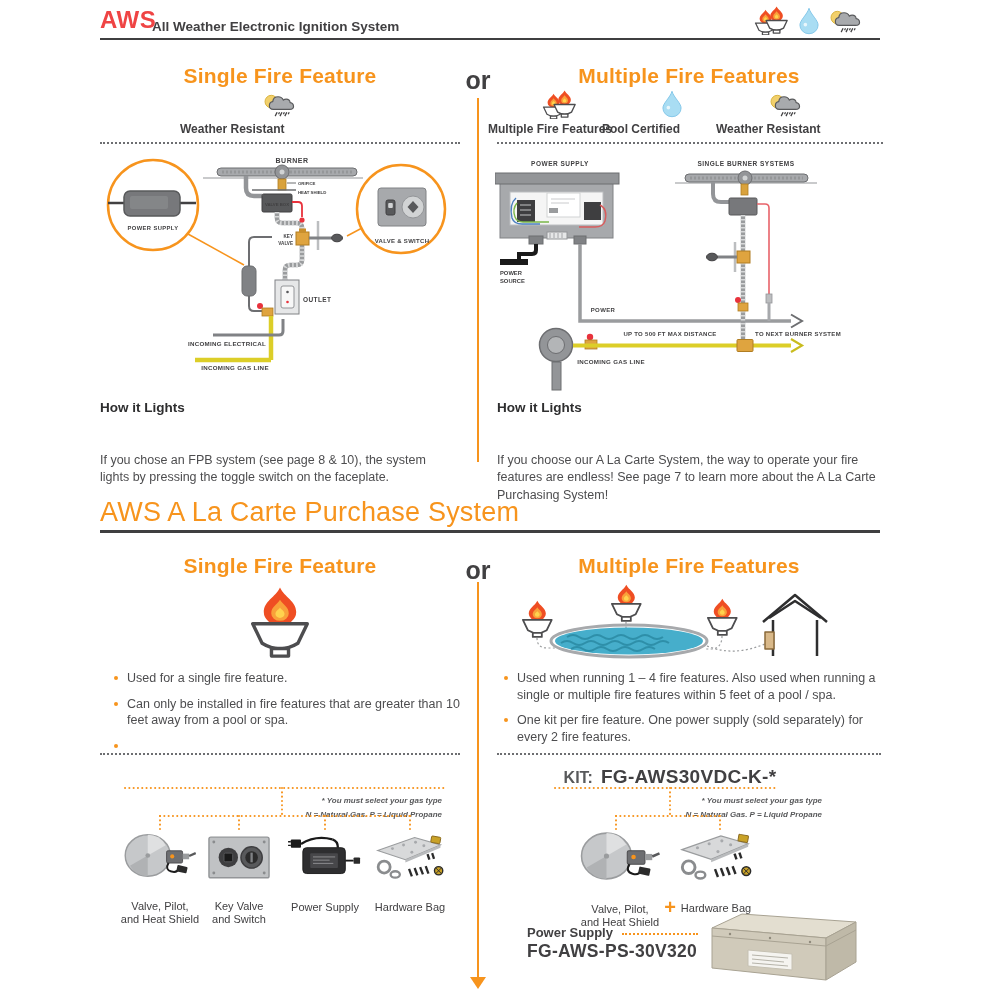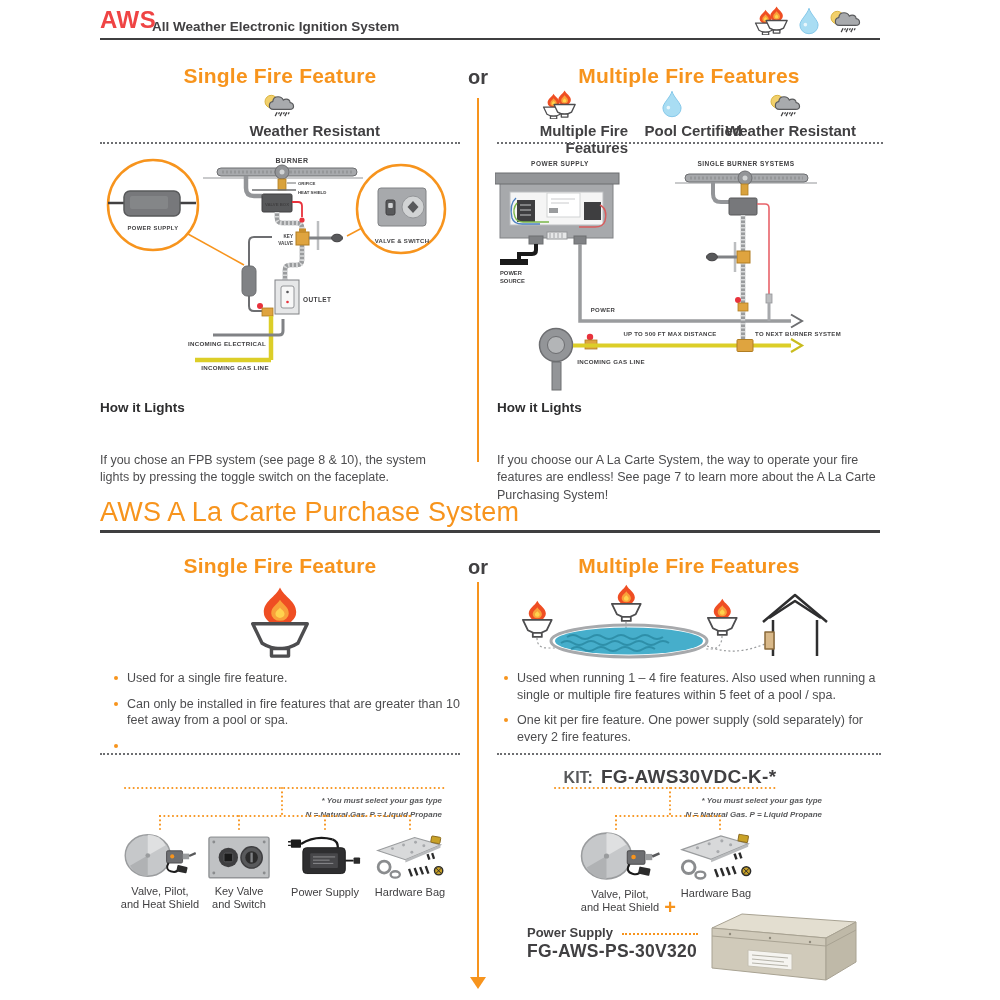--- a/index.html
+++ b/index.html
@@ -3,37 +3,37 @@
 <meta charset="utf-8">
 <style>
   html,body{margin:0;padding:0;background:#fff;}
   .page{position:relative;width:1000px;height:1000px;background:#fff;overflow:hidden;
         font-family:"Liberation Sans",sans-serif;color:#414042;}
   .abs{position:absolute;}
   .logo{font-size:24px;font-weight:bold;color:#ef4444;letter-spacing:0.5px;}
   .subtitle{font-size:13.5px;font-weight:bold;color:#414042;}
   .hrule{background:#3F3F40;height:2px;}
   .col-title{font-size:21px;font-weight:bold;color:#F7941D;text-align:center;letter-spacing:.2px;}
-  .or{font-size:20px;font-weight:bold;color:#414042;text-align:center;}
-  .badge-label{font-size:15px;font-weight:bold;color:#414042;text-align:right;}
+  .or{font-size:25px;font-weight:bold;color:#414042;text-align:center;}
+  .badge-label{font-size:12px;font-weight:bold;color:#414042;text-align:left;}
   .dotted-sep{border-top:2px dotted #6D6E71;height:0;}
   .dotted-orange{border-top:2px dotted #F7941D;height:0;}
   .vline{width:2px;background:#F7941D;}
   .arrow-down{width:0;height:0;border-left:8px solid transparent;border-right:8px solid transparent;border-top:12px solid #F7941D;}
   .how-title{font-size:13.5px;font-weight:bold;color:#2E2E2F;}
   .how-text{font-size:12.5px;color:#4D4D4F;line-height:1.38;margin-top:34px;}
   .s2-title{font-size:27px;color:#F7941D;letter-spacing:.2px;}
   .bullet{display:flex;gap:9px;margin-bottom:9px;font-size:12.5px;color:#4D4D4F;line-height:1.32;}
   .bullet .dot{width:4px;height:4px;border-radius:50%;background:#F7941D;margin-top:6px;flex:none;}
   .kit-line{text-align:center;white-space:nowrap;}
   .kit-label{font-size:16px;font-weight:bold;color:#58595B;margin-right:8px;}
   .kit-code{font-size:19px;font-weight:bold;color:#414042;letter-spacing:.3px;}
   .kit-note{font-size:8px;font-weight:bold;font-style:italic;color:#58595B;line-height:1.7;text-align:right;}
   .kit-item{text-align:center;}
-  .kit-item .lbl{font-size:11px;color:#414042;line-height:1.22;margin-top:2px;}
+  .kit-item .lbl{font-size:11px;color:#414042;line-height:1.22;margin-top:17px;}
   .plus{font-size:20px;font-weight:bold;color:#F7941D;text-align:center;}
   .ps-label{font-size:13px;font-weight:bold;color:#414042;}
   .ps-code{font-size:17.5px;font-weight:bold;color:#414042;letter-spacing:.3px;}
   svg text{font-family:"Liberation Sans",sans-serif;font-weight:bold;fill:#414042;}
 </style>
 </head>
 <body>
 
 <svg width="0" height="0" style="position:absolute">
 <defs>

